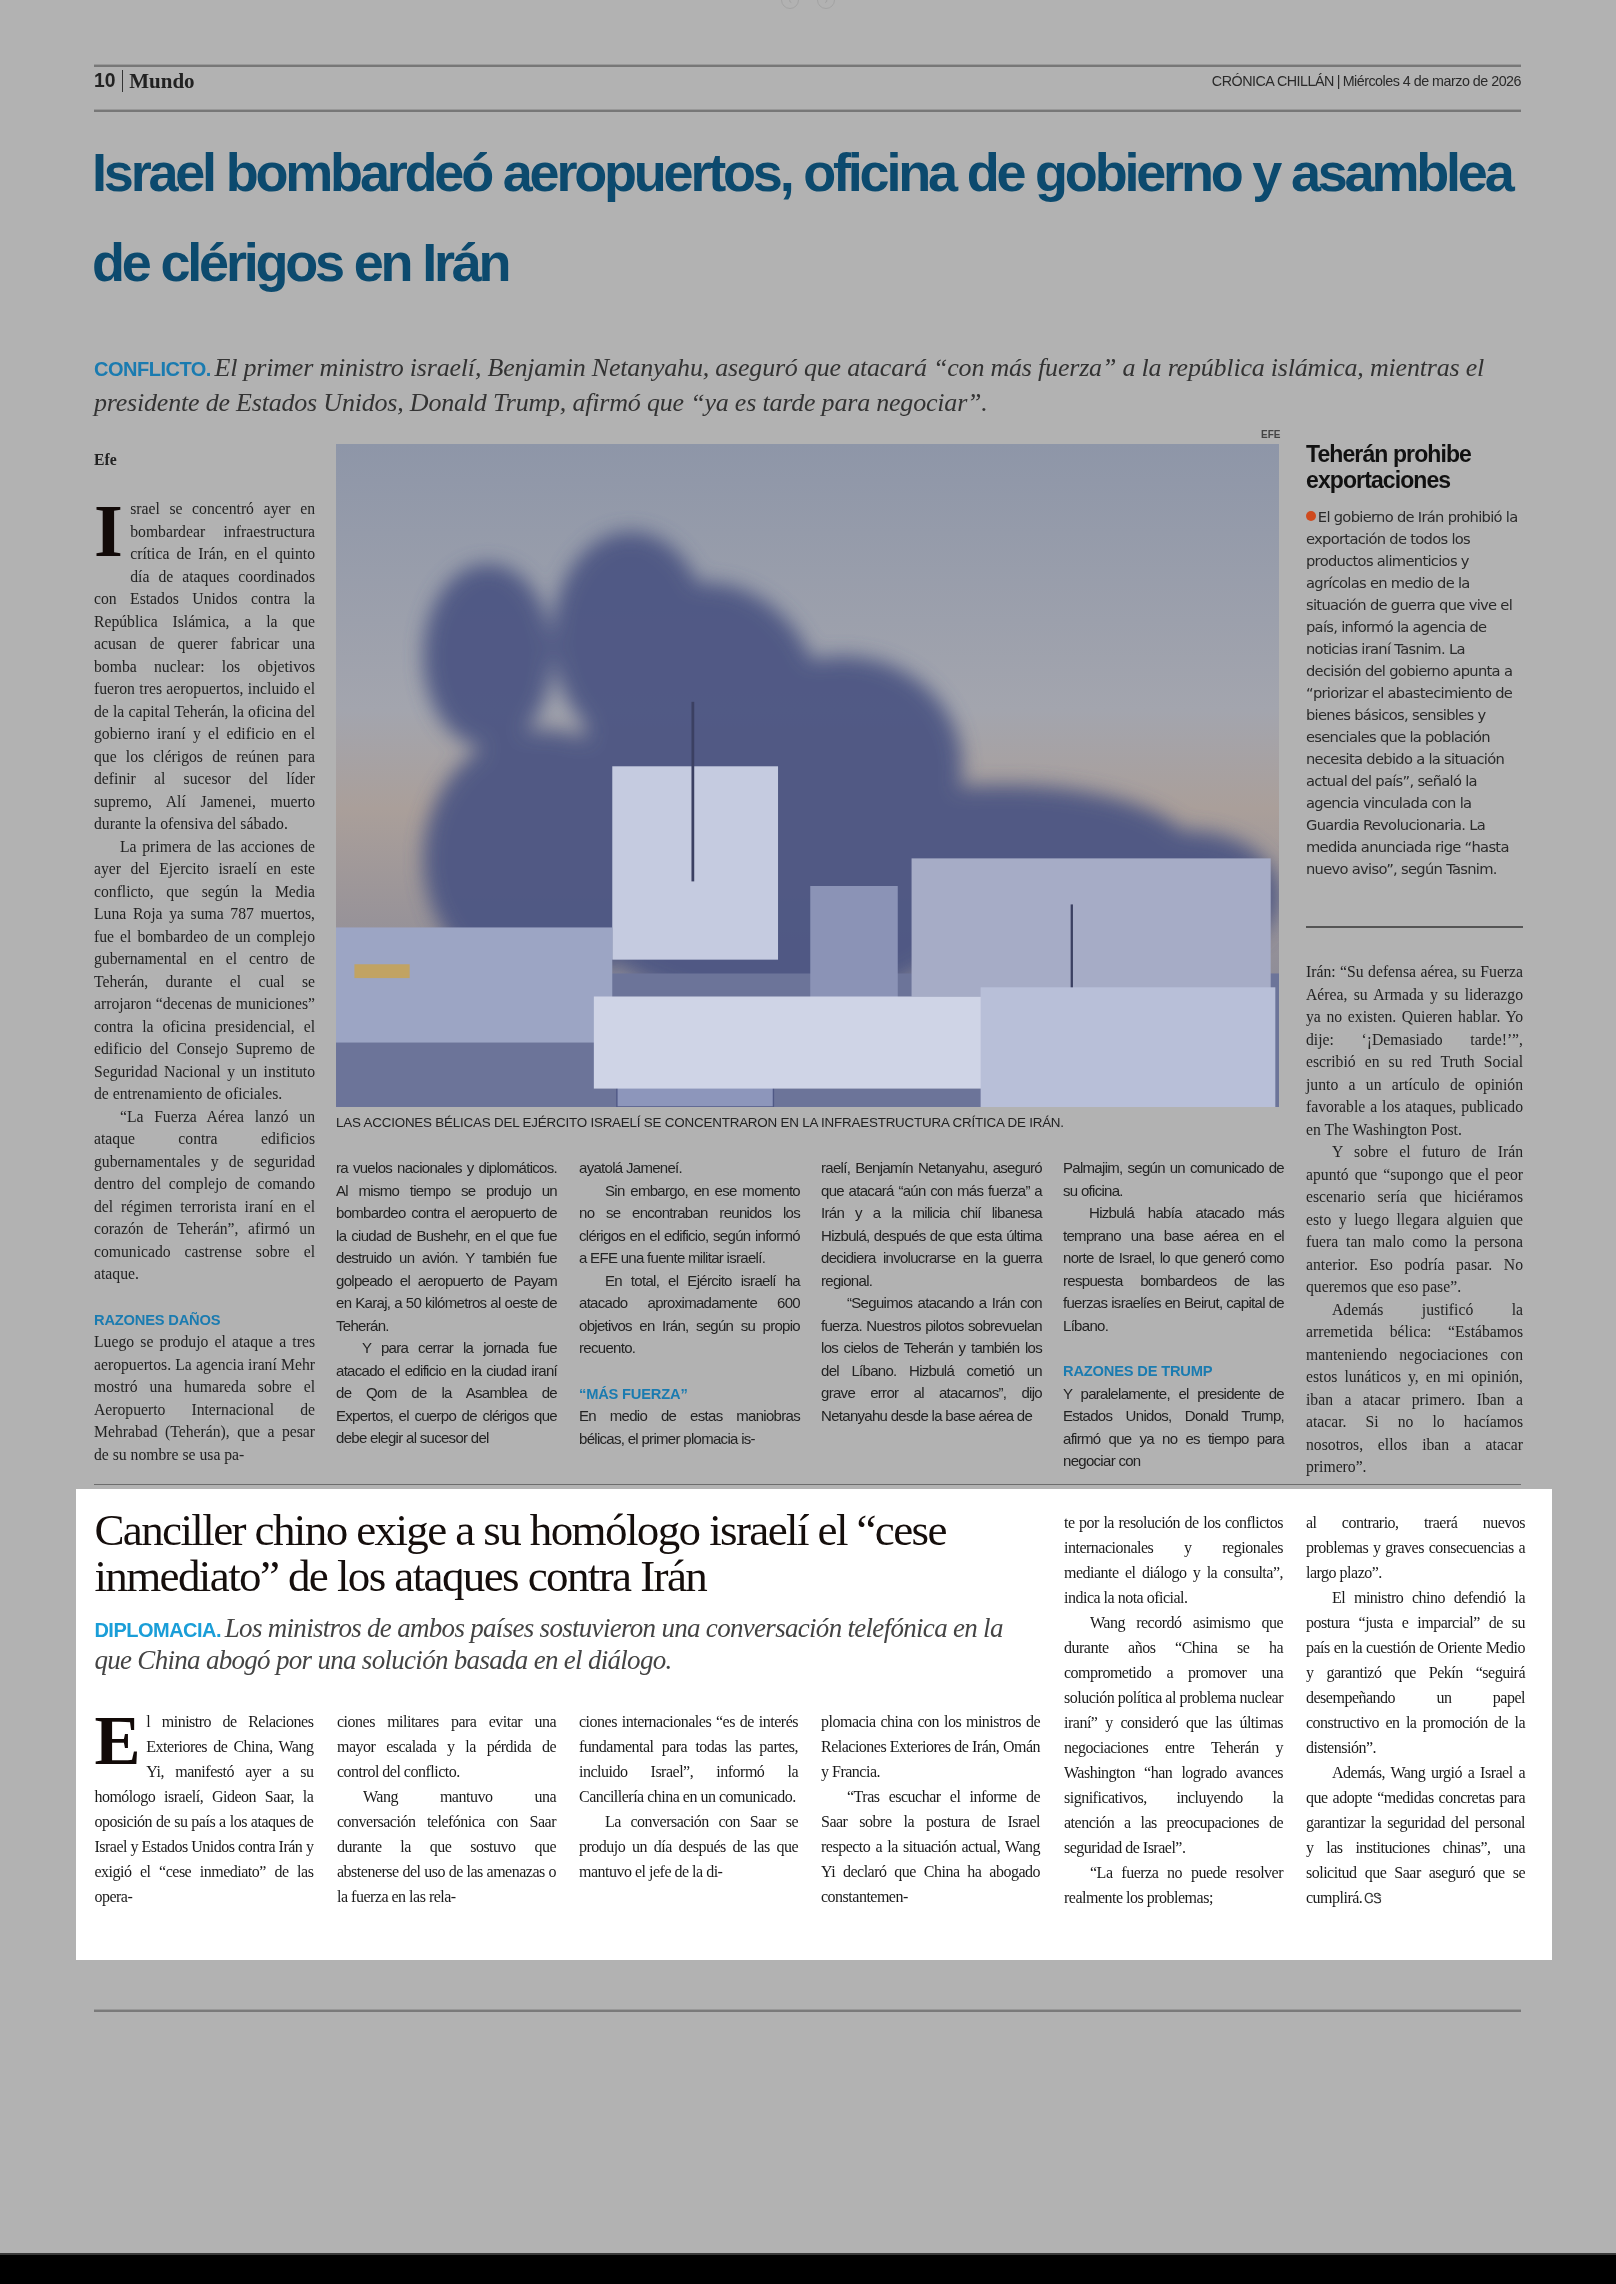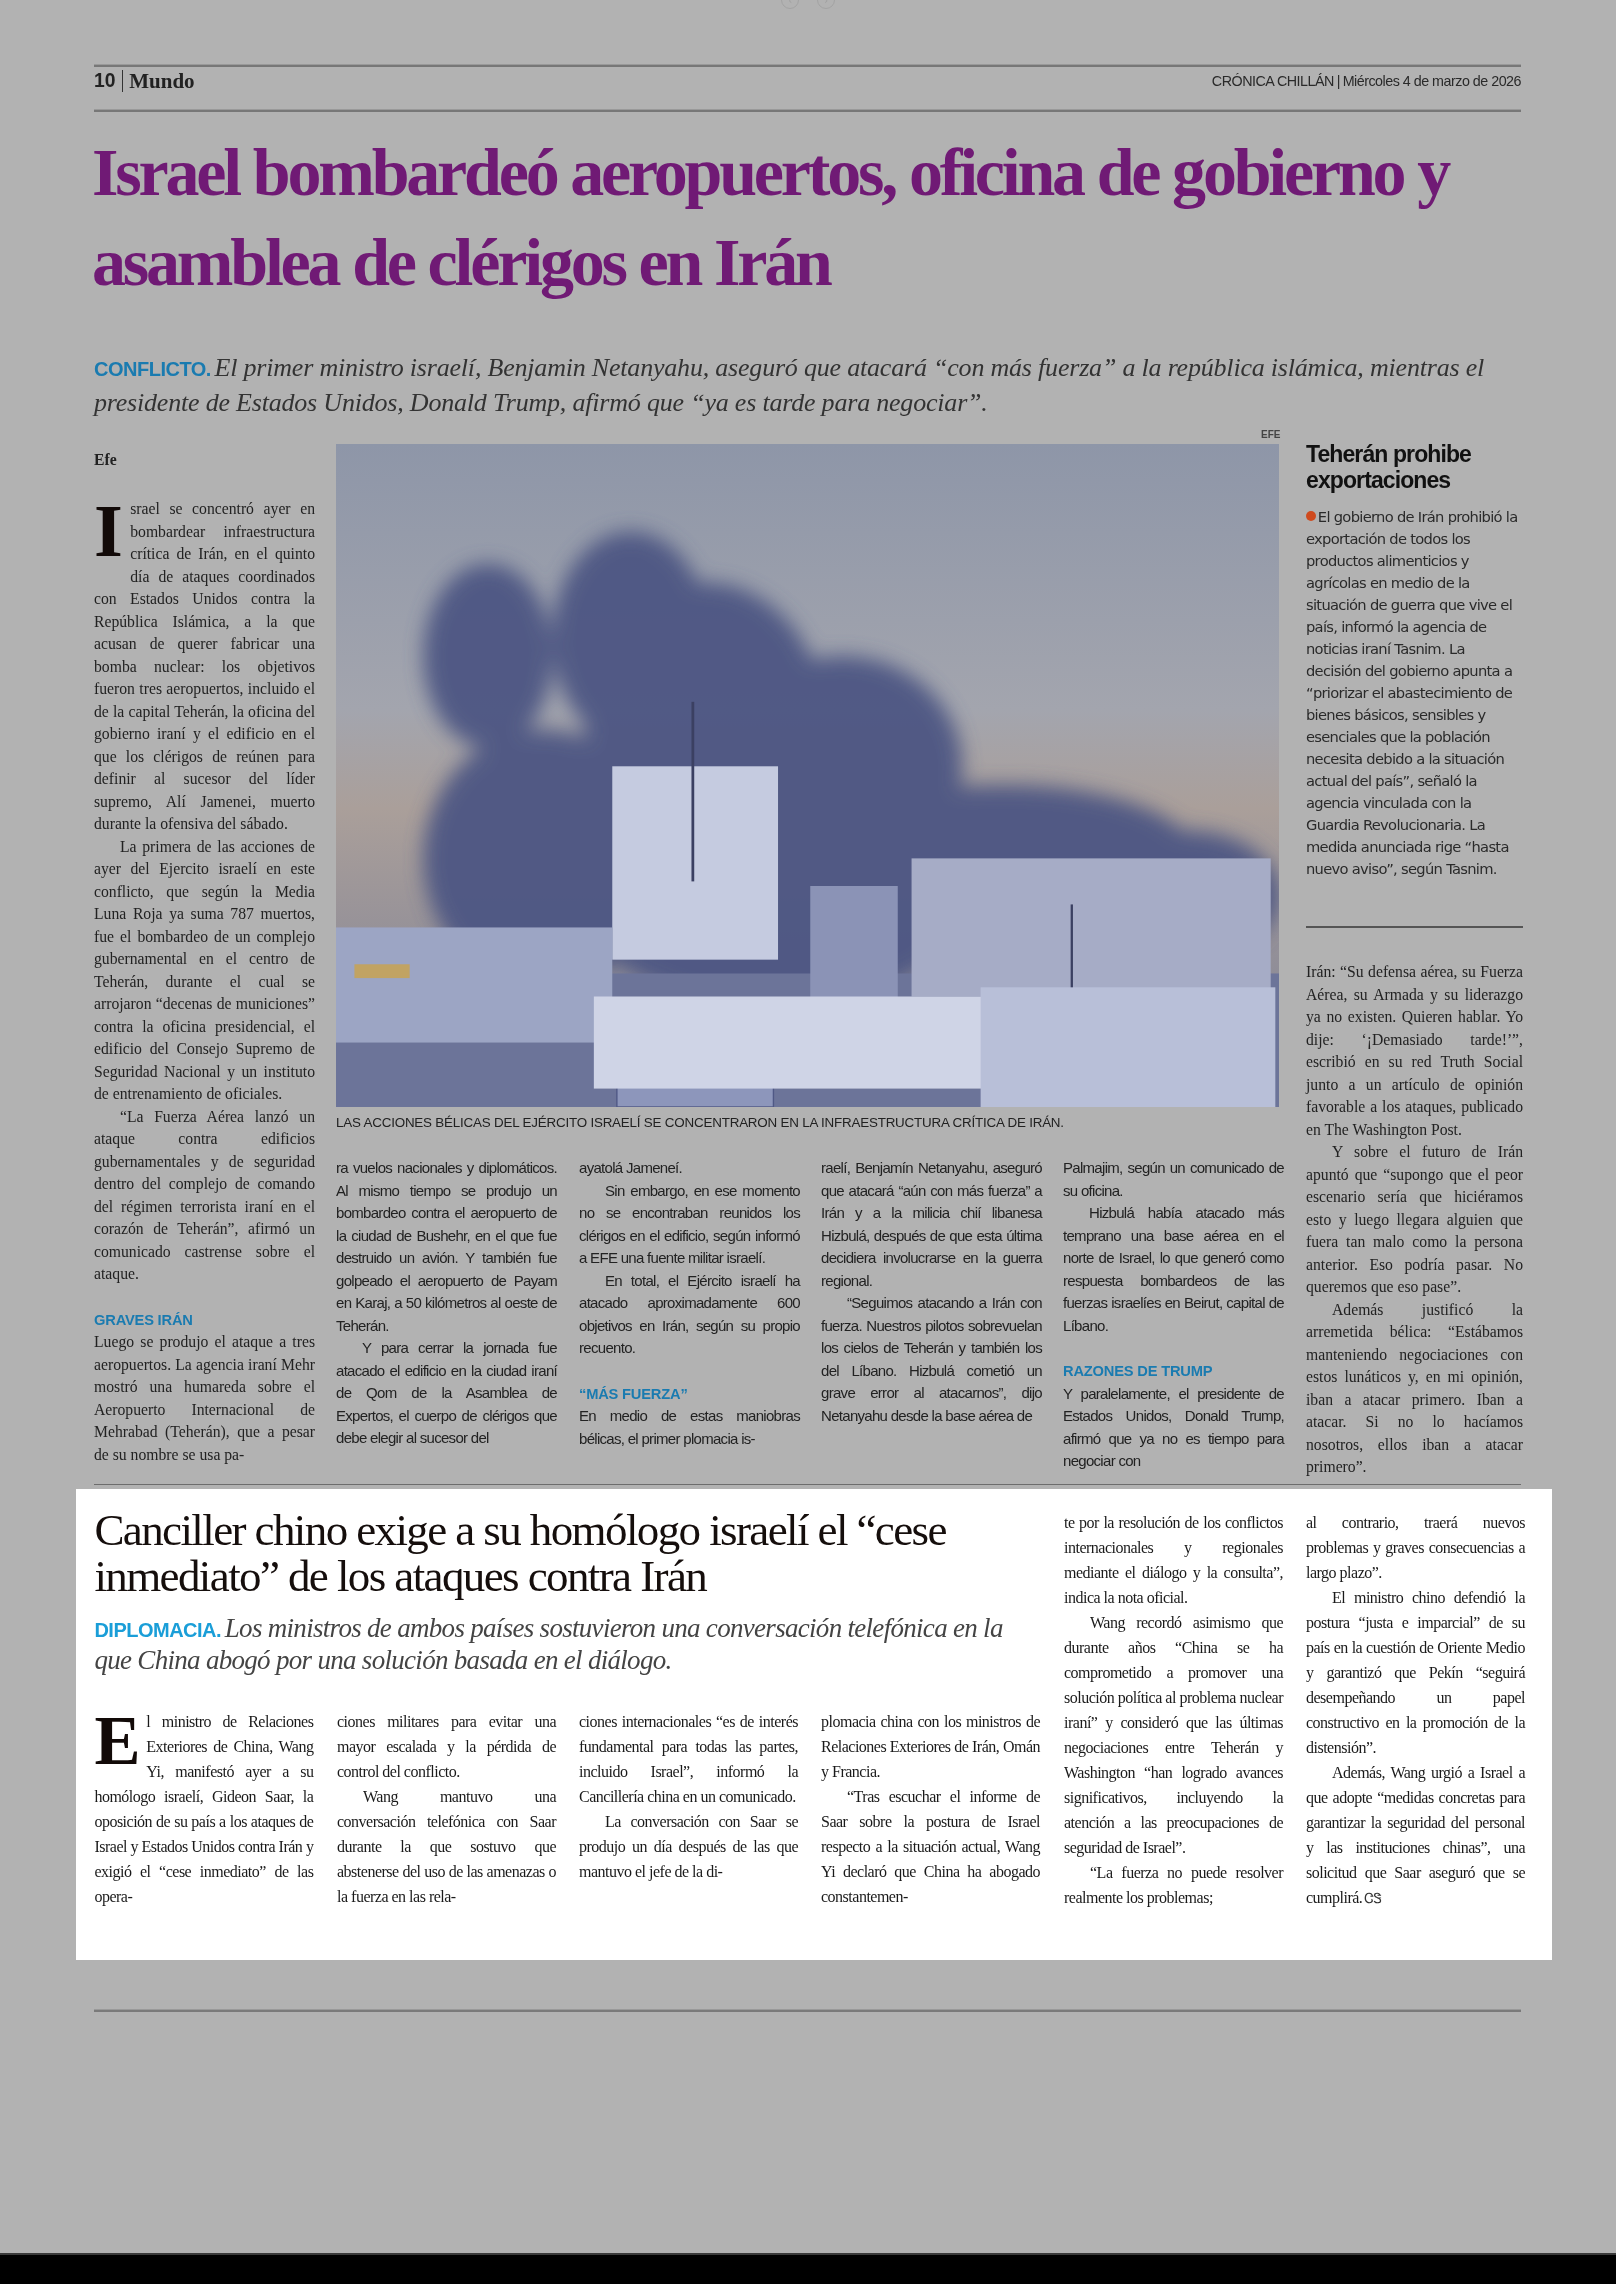--- a/index.html
+++ b/index.html
@@ -10,21 +10,21 @@
   .nav-prev { left: 781px; }
   .nav-next { left: 817px; }
 
   .rule-thick { position: absolute; left: 94px; width: 1427px; height: 2.8px; background: #777; border-top: 0.5px solid #999; }
   .topbar { position: absolute; left: 94px; top: 67px; width: 1427px; height: 28px; display: flex; align-items: center; justify-content: space-between; gap: 26px; }
   .section { display: flex; align-items: center; font-family: "Liberation Serif", serif; font-weight: bold; font-size: 21px; color: #222; }
   .section .pg { font-family: "Liberation Sans", sans-serif; font-weight: bold; font-size: 19.3px; padding-right: 6.4px; border-right: 1.4px solid #333; margin-right: 6.4px; line-height: 22px; }
   .masthead { font-family: "Liberation Sans", sans-serif; font-size: 14.3px; color: #2a2a2a; letter-spacing: -0.5px; text-align: center; }
   .masthead .pipe { margin: 0 2.8px; }
 
-  .headline { position: absolute; left: 92px; top: 127px; width: 1437px; font-family: Liberation Serif, serif; font-weight: bold; font-size: 68px; line-height: 90px; letter-spacing: -3.2px; color: #701a75; }
+  .headline { position: absolute; left: 92px; top: 127px; width: 1437px; font-family: Liberation Sans, sans-serif; font-weight: bold; font-size: 54px; line-height: 90px; letter-spacing: -3.2px; color: #0c4a6e; }
   .deck { position: absolute; left: 94px; top: 351px; width: 1428px; font-size: 26px; line-height: 33px; font-style: italic; color: #333; letter-spacing: -0.2px; }
   .kicker { font-style: normal; font-family: "Liberation Sans", sans-serif; font-weight: bold; color: #1a7bb0; font-size: 20px; letter-spacing: -0.5px; margin-right: 3.7px; }
 
   .byline { position: absolute; left: 94px; top: 451px; font-size: 15.7px; font-weight: bold; color: #222; }
   .col { position: absolute; font-size: 15.7px; line-height: 22.5px; text-align: justify; hyphens: auto; color: #222; }
   .col p { text-indent: 26px; }
   .col p.first { text-indent: 0; }
   .col .subhead { font-family: "Liberation Sans", sans-serif; font-weight: bold; color: #1a7bb0; font-size: 14.7px; margin-top: 23px; text-indent: 0; letter-spacing: -0.2px; }
   .dropcap { float: left; font-family: "Liberation Serif", serif; font-weight: bold; font-size: 74px; line-height: 59px; height: 64px; margin: 3.7px 7.4px 0 0; color: #120a08; }
 
@@ -93,21 +93,21 @@
 <div class="deck">
   <span class="kicker">CONFLICTO.</span><span>El primer ministro israelí, Benjamin Netanyahu, aseguró que atacará “con más fuerza” a la república islámica, mientras el presidente de Estados Unidos, Donald Trump, afirmó que “ya es tarde para negociar”.</span>
 </div>
 
 <div class="byline">Efe</div>
 
 <div class="col col-a1">
   <p class="first"><span class="dropcap">I</span><span>srael se concentró ayer en bombardear infraestructura crítica de Irán, en el quinto día de ataques coordinados con Estados Unidos contra la República Islámica, a la que acusan de querer fabricar una bomba nuclear: los objetivos fueron tres aeropuertos, incluido el de la capital Teherán, la oficina del gobierno iraní y el edificio en el que los clérigos de reúnen para definir al sucesor del líder supremo, Alí Jamenei, muerto durante la ofensiva del sábado.</span></p>
   <p>La primera de las acciones de ayer del Ejercito israelí en este conflicto, que según la Media Luna Roja ya suma 787 muertos, fue el bombardeo de un complejo gubernamental en el centro de Teherán, durante el cual se arrojaron “decenas de municiones” contra la oficina presidencial, el edificio del Consejo Supremo de Seguridad Nacional y un instituto de entrenamiento de oficiales.</p>
   <p>“La Fuerza Aérea lanzó un ataque contra edificios gubernamentales y de seguridad dentro del complejo de comando del régimen terrorista iraní en el corazón de Teherán”, afirmó un comunicado castrense sobre el ataque.</p>
-  <p class="subhead">GRAVES IRÁN</p>
+  <p class="subhead">RAZONES DAÑOS</p>
   <p class="first">Luego se produjo el ataque a tres aeropuertos. La agencia iraní Mehr mostró una humareda sobre el Aeropuerto Internacional de Mehrabad (Teherán), que a pesar de su nombre se usa pa-</p>
 </div>
 
 <div class="photo-credit">EFE</div>
 <div class="photo">
   <svg viewBox="0 0 2048 1440" preserveAspectRatio="none">
     <defs>
       <filter id="blur">
           <feGaussianBlur stdDeviation="22"></feGaussianBlur>
         </filter>

